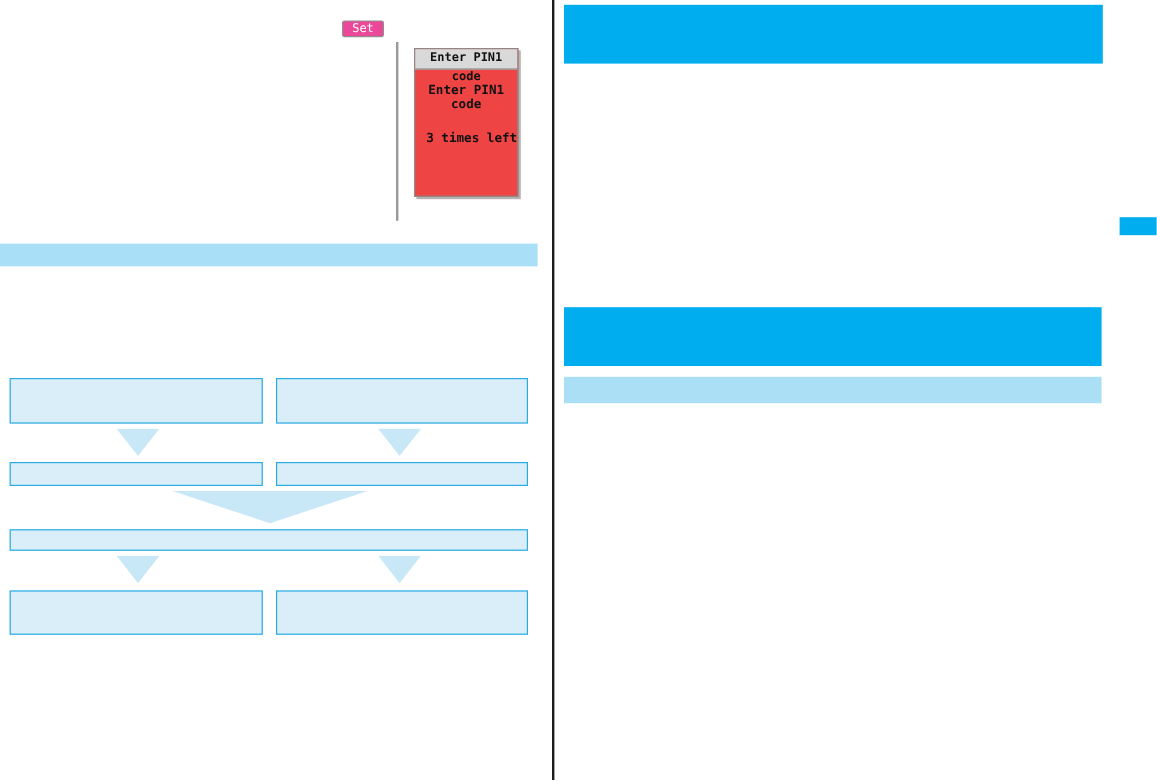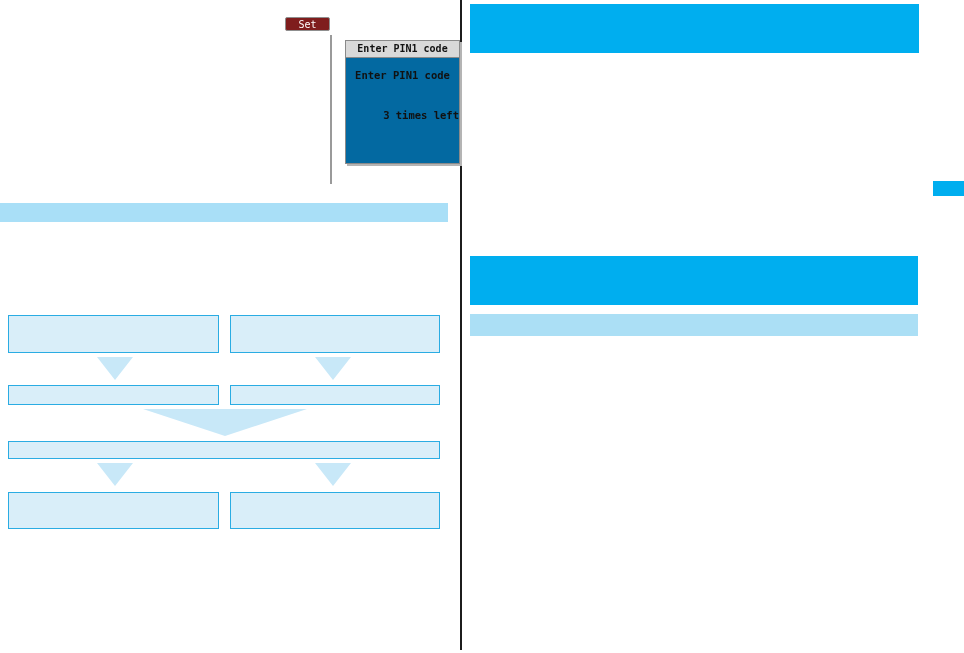--- a/index.html
+++ b/index.html
@@ -7,30 +7,30 @@
     width:964px;height:653px;position:relative;background:#ffffff;
     font-family:"Liberation Sans",sans-serif;overflow:hidden;
   }
   .abs{position:absolute;}
 
   
   .divider{left:460px;top:0;width:2px;height:650px;background:#1c1c1c;}
 
   
   .set-key{
-    left:285px;top:17px;width:45px;height:14px;
-    background:#7f1d1d;border:1px solid #8f8f8f;border-radius:2px;
+    left:285px;top:17px;width:35px;height:14px;
+    background:#ec4899;border:1px solid #8f8f8f;border-radius:2px;
     color:#ffffff;font-size:10px;line-height:13px;text-align:center;
     font-family:"DejaVu Sans Mono",monospace;box-sizing:border-box;
   }
 
   
   .phone-rule{left:330px;top:35px;width:2px;height:149px;background:#9a9a9a;}
   .phone-screen{
-    left:345px;top:40px;width:115px;height:124px;background:#0369a1;
+    left:345px;top:40px;width:87px;height:124px;background:#ef4444;
     border:1.5px solid #8a8a8a;box-sizing:border-box;
     box-shadow:2px 2px 0 #b4b4b4;
     font-family:"DejaVu Sans Mono",monospace;color:#111111;
   }
   .phone-titlebar{
     position:absolute;left:0;top:0;right:0;height:16px;
     background:#d9d9d9;border-bottom:1px solid #8a8a8a;
     font-size:10px;line-height:16px;text-align:center;font-weight:bold;
   }
   .phone-line1{position:absolute;left:0;right:0;top:28px;font-size:10.5px;text-align:center;font-weight:bold;}

